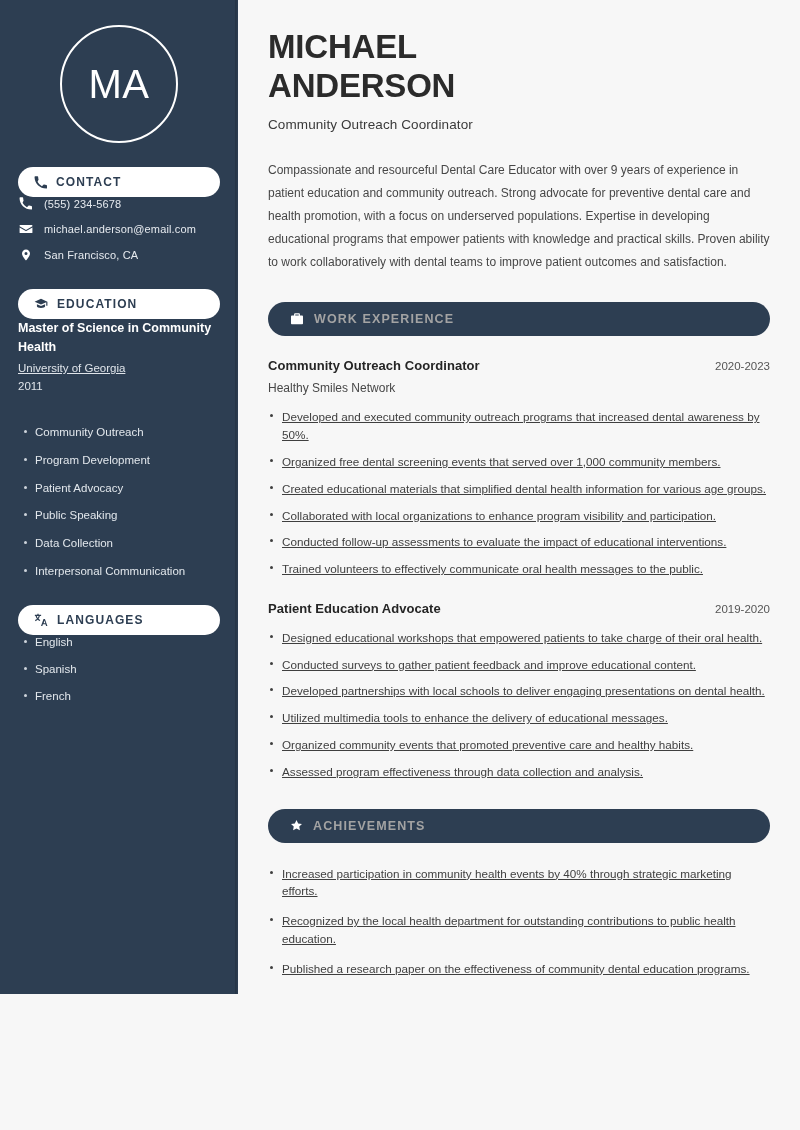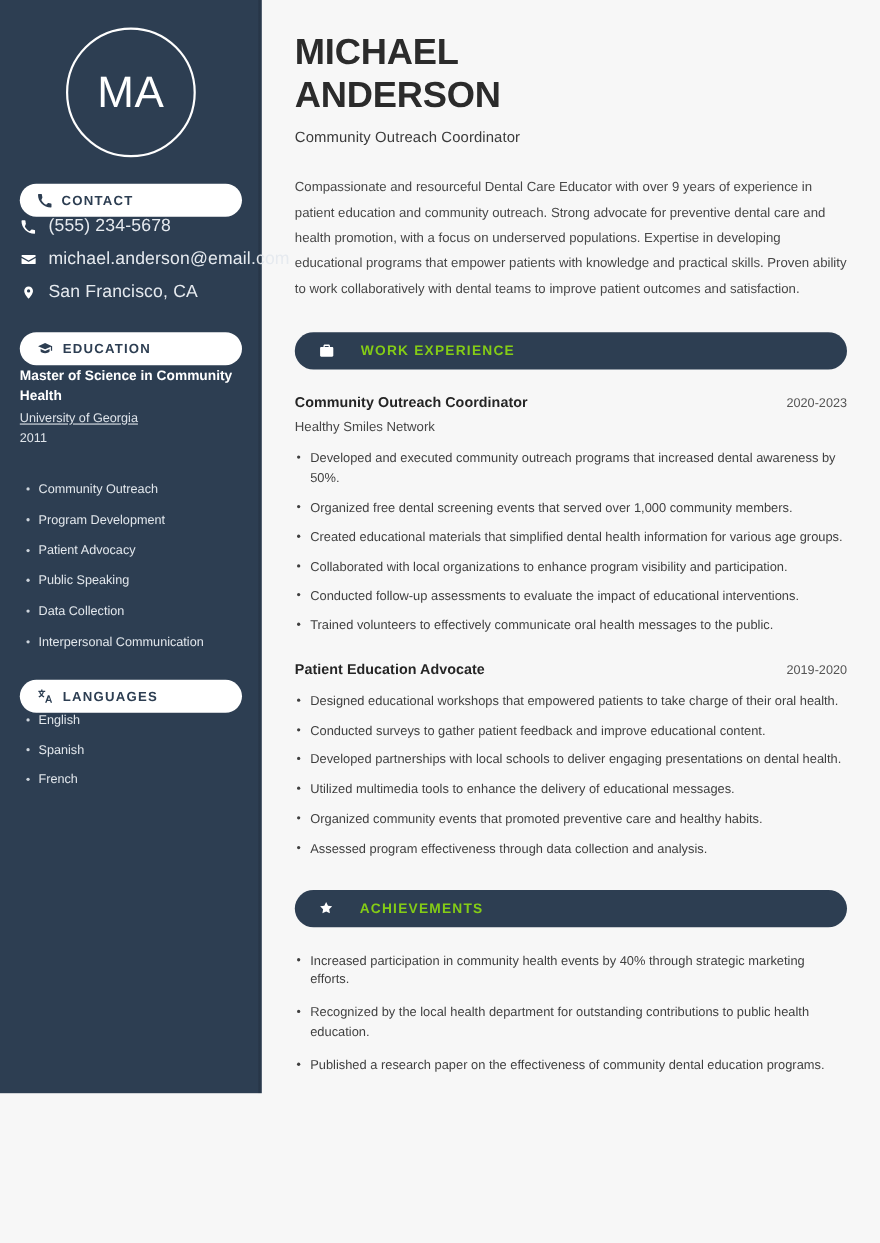--- a/index.html
+++ b/index.html
@@ -80,21 +80,21 @@
   }
   .pill .ico { display: flex; align-items: center; }
   .pill .ico svg { display: block; }
 
   .contact-list { margin-bottom: 27px; }
   .contact-item {
     display: flex;
     align-items: center;
     gap: 11px;
     margin-bottom: 12px;
-    font-size: 16px;
+    font-size: 11px;
     color: #e6eaef;
     letter-spacing: 0.15px;
   }
   .contact-item .ico {
     width: 15px;
     display: flex;
     justify-content: center;
     flex: 0 0 15px;
   }
   .contact-item .ico svg { display: block; }
@@ -167,23 +167,23 @@
     margin-top: 27px;
     font-size: 12px;
     line-height: 1.92;
     color: #474747;
     max-width: 505px;
   }
 
   .section-bar {
     display: flex;
     align-items: center;
-    gap: 24px;
+    gap: 10px;
     background: #2d3e52;
-    color: #84cc16;
+    color: #a3a3a3;
     border-radius: 999px;
     height: 34px;
     padding: 0 22px;
     font-size: 12.5px;
     font-weight: bold;
     letter-spacing: 1.1px;
     margin-top: 28px;
     margin-bottom: 22px;
   }
   .section-bar .ico { display: flex; align-items: center; }
@@ -217,20 +217,21 @@
     list-style: none;
     margin-top: 13px;
   }
   .bullets li {
     position: relative;
     padding-left: 14px;
     font-size: 11.7px;
     line-height: 1.52;
     color: #3f3f3f;
     margin-bottom: 9px;
+    text-decoration: underline;
   }
   .bullets li::before {
     content: "";
     position: absolute;
     left: 2px;
     top: 6px;
     width: 3px;
     height: 3px;
     border-radius: 50%;
     background: #3f3f3f;

